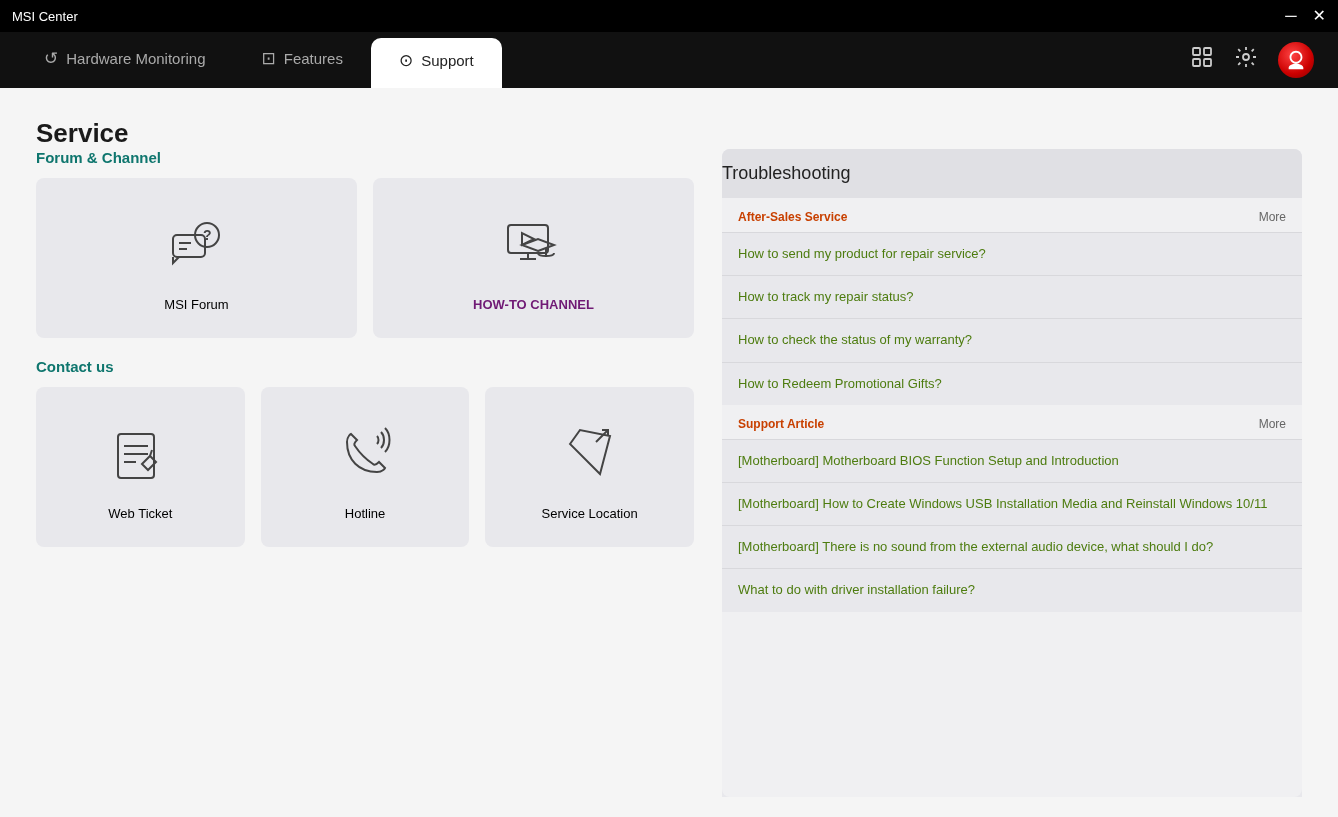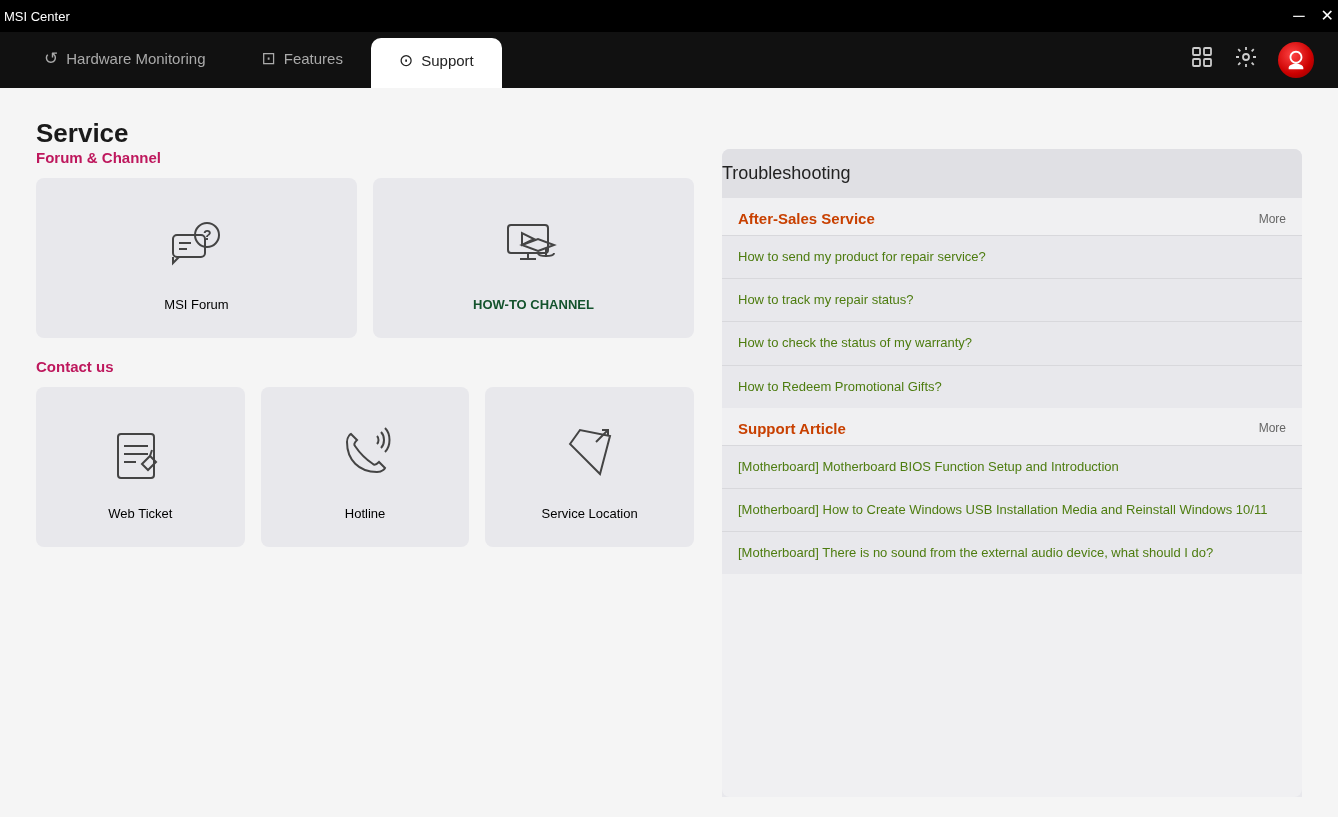--- a/index.html
+++ b/index.html
@@ -12,21 +12,21 @@
       color: #333;
     }
 
     
     .title-bar {
       background: #000;
       height: 32px;
       display: flex;
       align-items: center;
       justify-content: space-between;
-      padding: 0 4px;
+      padding: 0 12px;
       color: #fff;
       font-size: 13px;
     }
     .title-bar-left {
       display: flex;
       align-items: center;
       gap: 8px;
     }
     .title-bar-controls {
       display: flex;
@@ -129,21 +129,21 @@
     .left-col {
       flex: 1;
       display: flex;
       flex-direction: column;
       gap: 20px;
     }
 
     .section-title {
       font-size: 15px;
       font-weight: 600;
-      color: #be185d;
+      color: #0f766e;
       margin-bottom: 12px;
     }
 
     .cards-row {
       display: flex;
       gap: 16px;
     }
 
     .card {
       flex: 1;
@@ -160,21 +160,21 @@
     .card-icon {
       margin-bottom: 16px;
       color: #444;
     }
     .card-label {
       font-size: 13px;
       color: #000000;
       text-align: center;
     }
     .card-label.highlight {
-      color: #14532d;
+      color: #701a75;
       font-weight: 600;
       text-transform: uppercase;
     }
 
     
     .right-col {
       width: 580px;
       display: flex;
       flex-direction: column;
     }
@@ -205,21 +205,21 @@
     }
 
     .ts-section-header {
       display: flex;
       align-items: center;
       justify-content: space-between;
       padding: 12px 16px 8px 16px;
       background: #f0f0f2;
     }
     .ts-section-title {
-      font-size: 15px;
+      font-size: 12px;
       color: #c84000;
       font-weight: 600;
     }
     .ts-more-link {
       font-size: 12px;
       color: #666;
       cursor: pointer;
       text-decoration: none;
     }
 
@@ -420,19 +420,22 @@
           </div>
           <div class="ts-item">
             <span>[Motherboard] Motherboard BIOS Function Setup and Introduction</span>
           </div>
           <div class="ts-item">
             <span>[Motherboard] How to Create Windows USB Installation Media and Reinstall Windows 10/11</span>
           </div>
           <div class="ts-item">
             <span>[Motherboard] There is no sound from the external audio device, what should I do?</span>
           </div>
+          <div class="ts-item">
+            <span>What to do with driver installation failure?</span>
+          </div>
 
         </div>
       </div>
     </div>
 
   </div>
 </div>
 
 </body></html>

